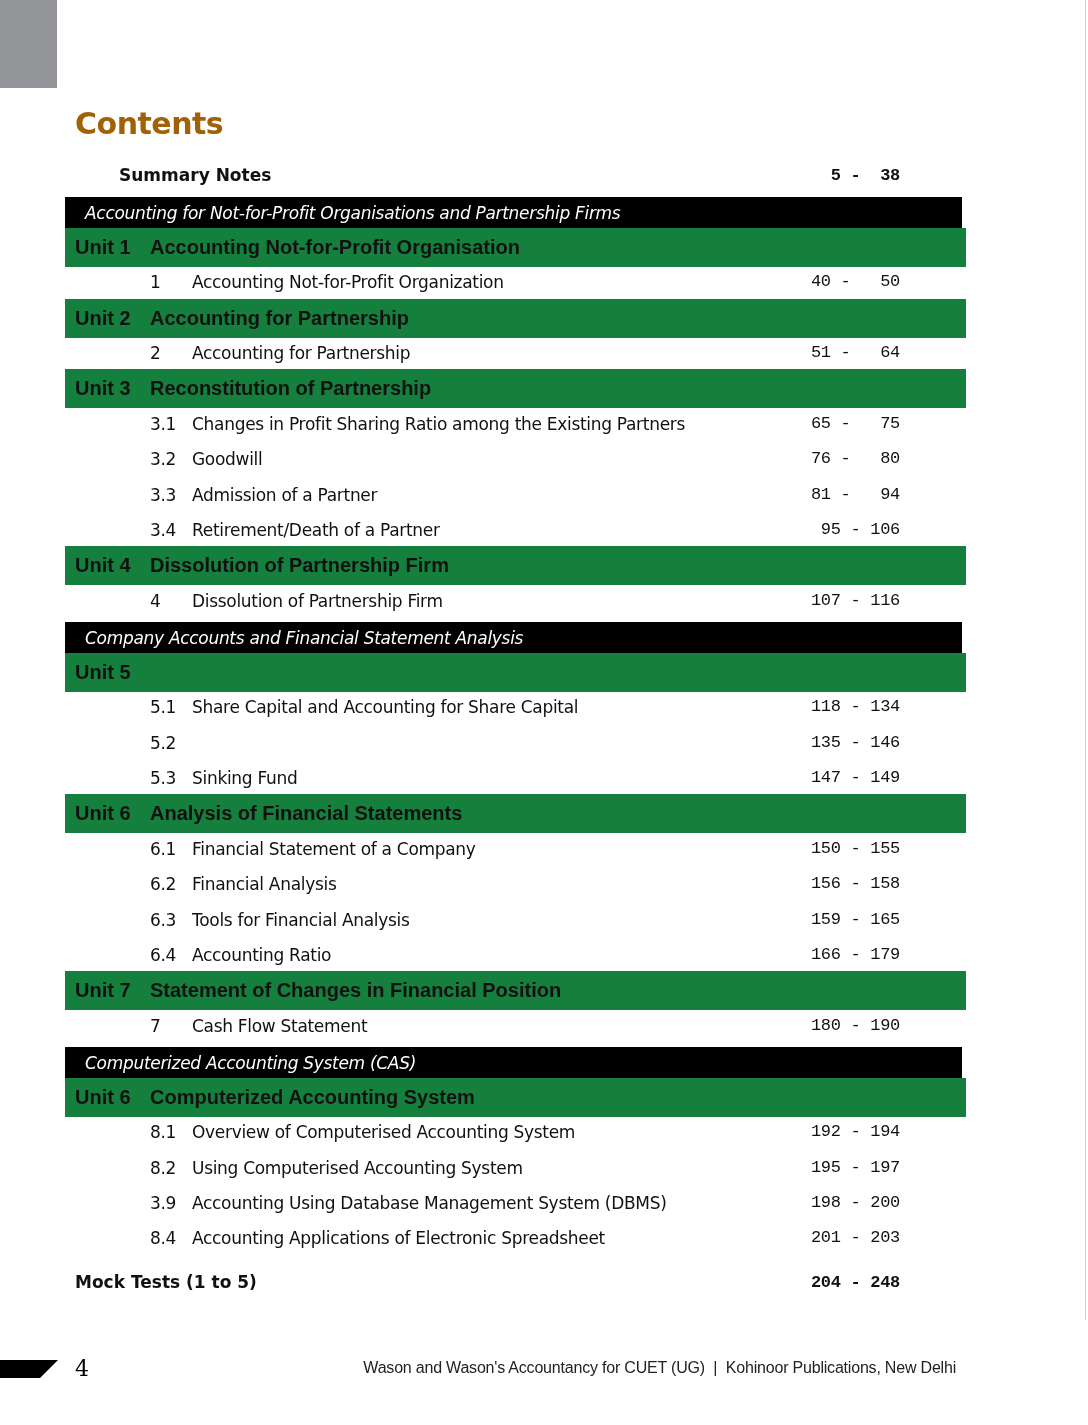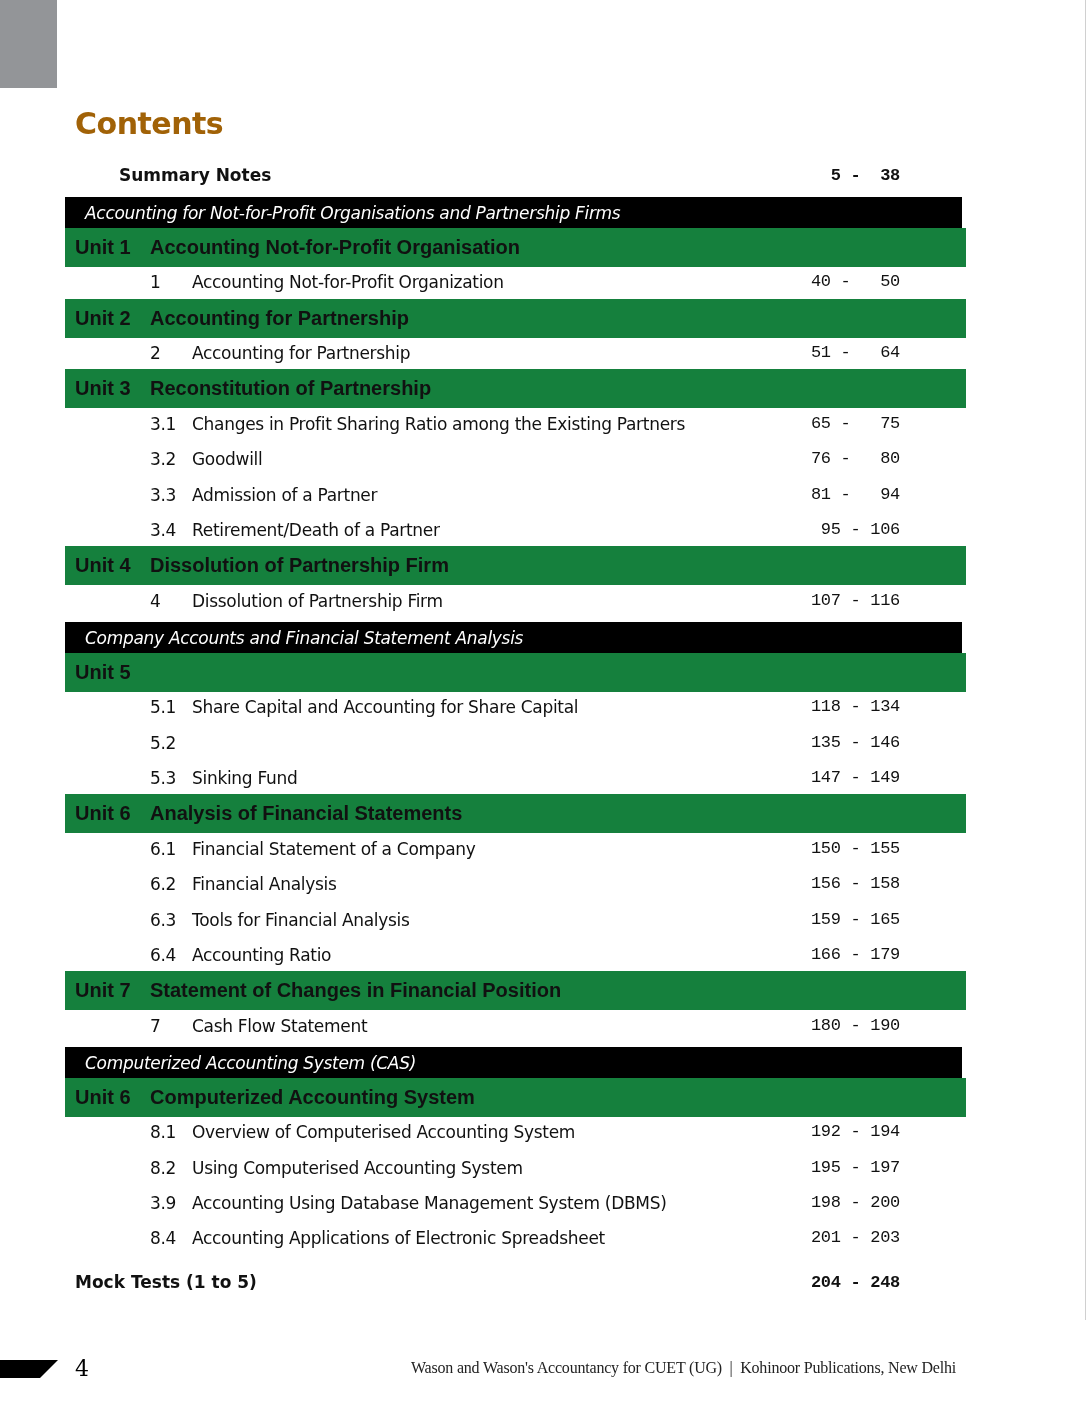--- a/index.html
+++ b/index.html
@@ -19,21 +19,21 @@
   .unit .utitle { position:absolute; left:85px; }
   .chapter { height:35px; font-family:"DejaVu Sans", sans-serif; font-size:17px; letter-spacing:-0.3px; }
   .chapter .cnum { position:absolute; left:85px; }
   .chapter .ctitle { position:absolute; left:127px; }
   .mock { font-family:"DejaVu Sans", sans-serif; font-weight:bold; font-size:17px; height:30px; }
   .mock .lbl { position:absolute; left:10px; }
   .mock .pages { font-weight:bold; }
   .footer-bar-body { position:absolute; left:0; top:1360px; width:40px; height:18px; background:#000; }
   .footer-bar-tip { position:absolute; left:40px; top:1360px; width:0; height:0; border-top:18px solid #000; border-right:18px solid transparent; }
   .page-num { position:absolute; left:75px; top:1356px; font-family:"DejaVu Serif", serif; font-size:22px; color:#000; }
-  .footer-text { position:absolute; right:132px; top:1359px; font-family:Liberation Serif, serif; font-size:16px; color:#222; letter-spacing:-0.2px; }
+  .footer-text { position:absolute; right:132px; top:1359px; font-family:Liberation Sans, sans-serif; font-size:16px; color:#222; letter-spacing:-0.2px; }
 </style>
 </head>
 <body>
 
 <div class="corner-tab"></div>
 <div class="right-rule"></div>
 
 <div class="title">Contents</div>
 
 <div class="toc">

